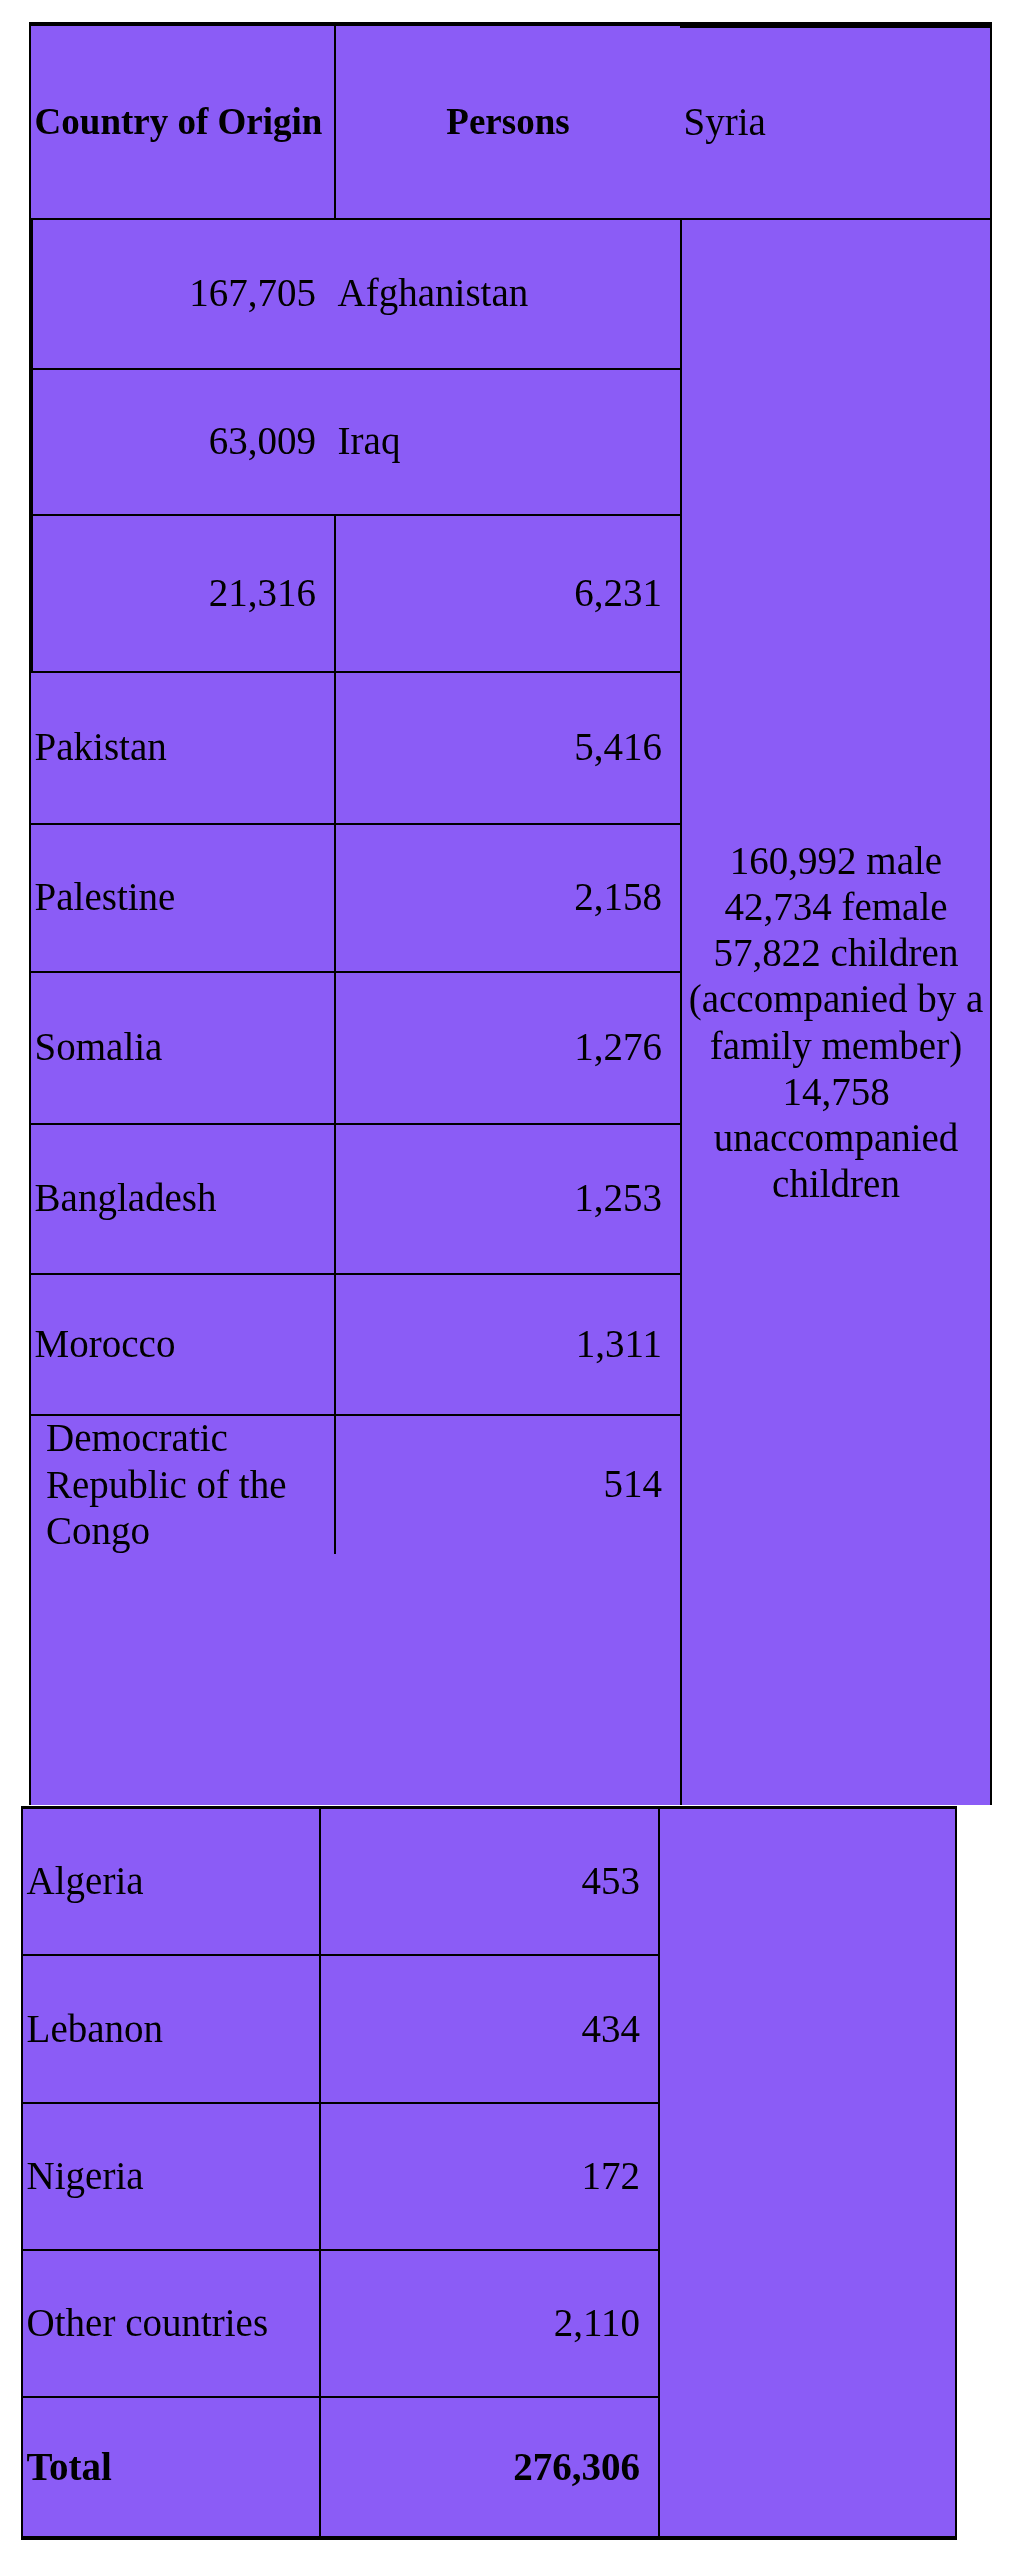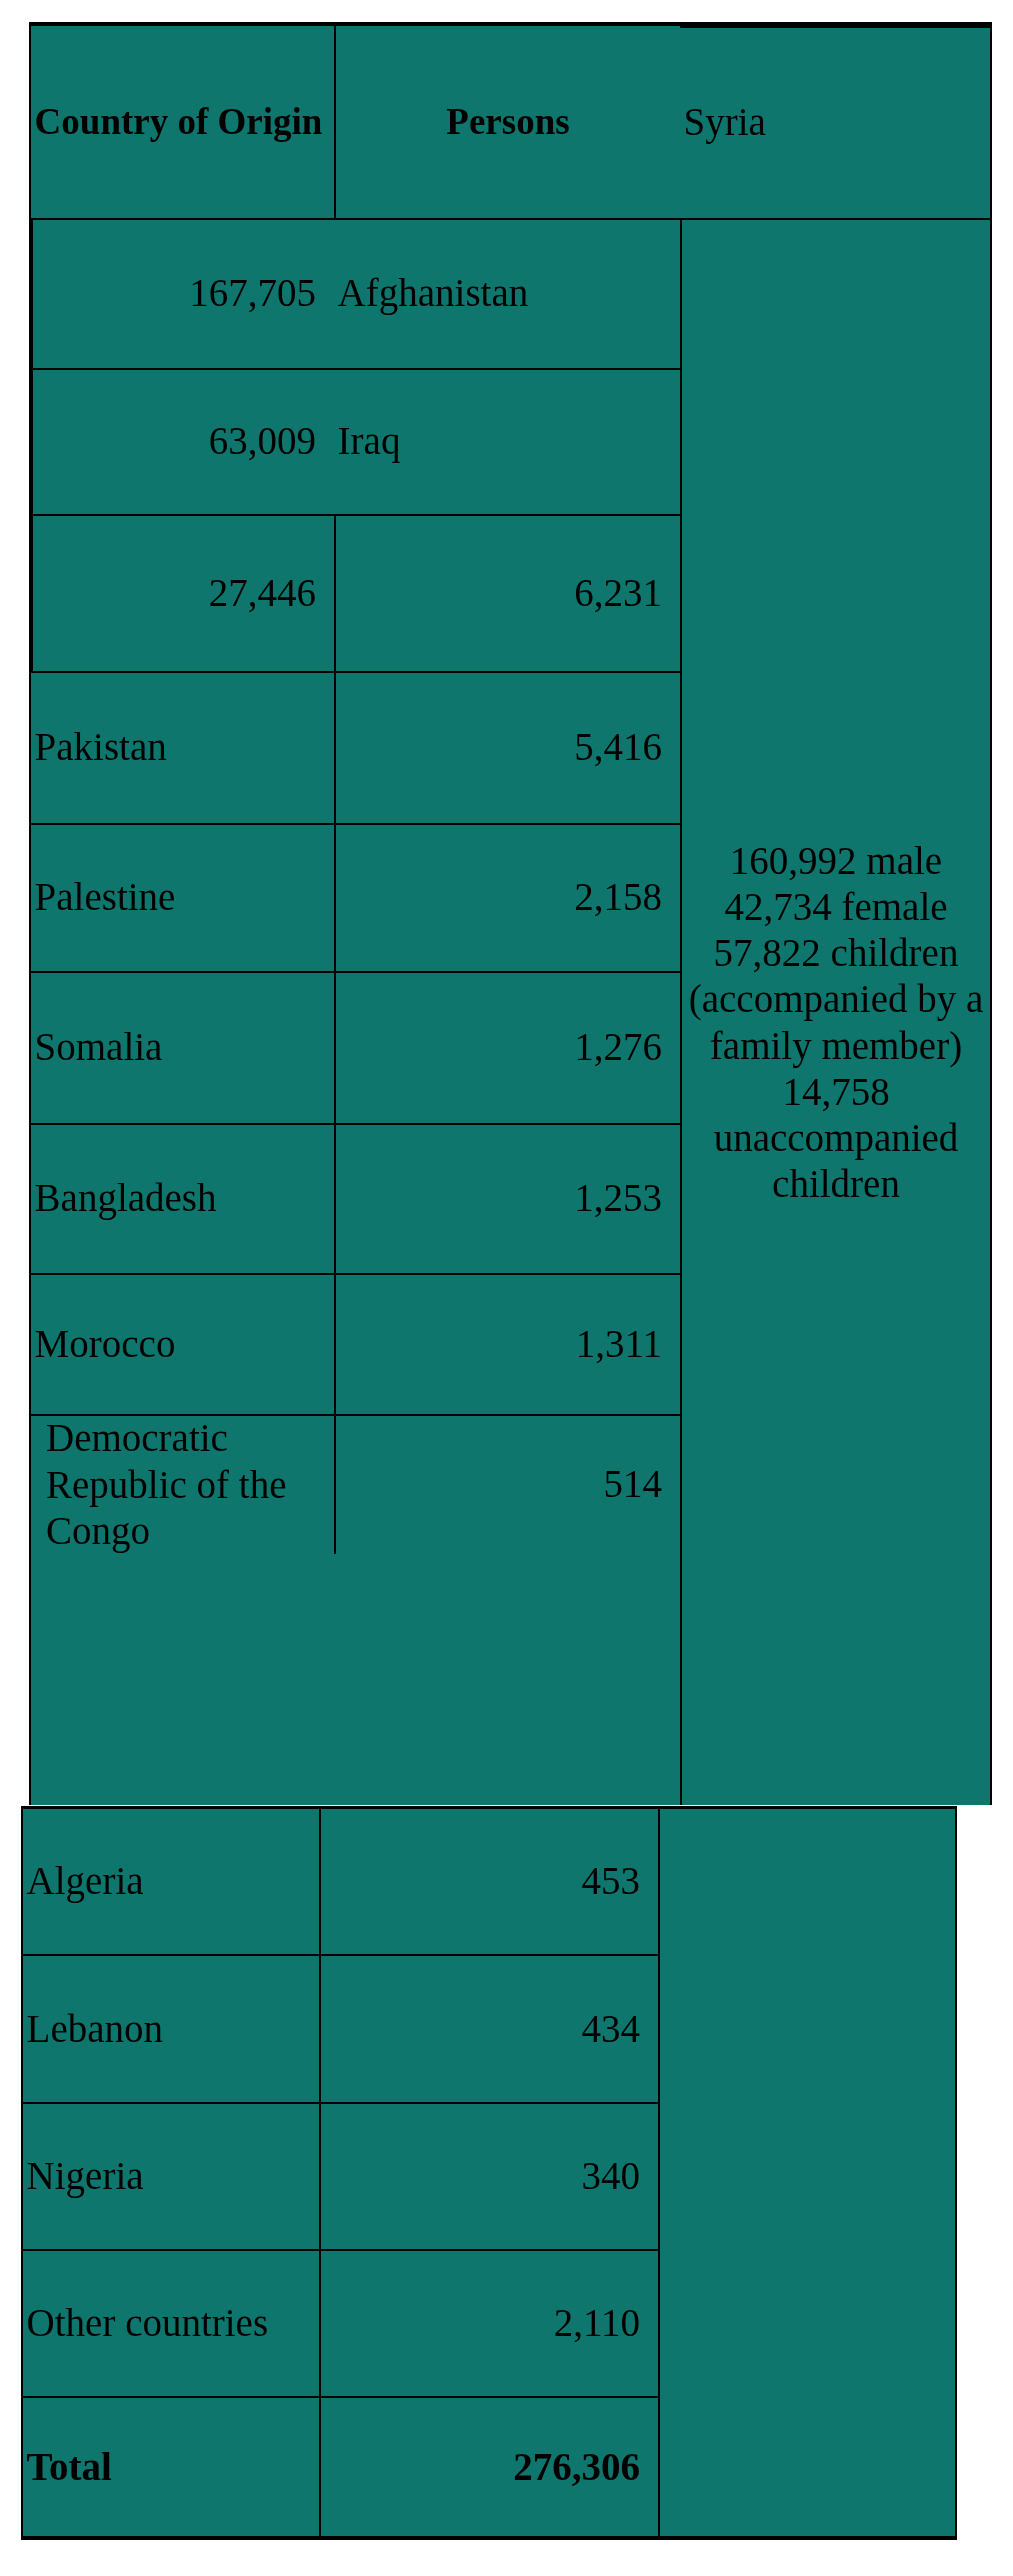--- a/index.html
+++ b/index.html
@@ -8,21 +8,21 @@
     width: 1014px;
     height: 2576px;
     position: relative;
     font-family: "Liberation Serif", serif;
     color: #000000;
     overflow: hidden;
   }
   .tbl {
     position: absolute;
     display: grid;
-    background: #0f766e;
+    background: #8b5cf6;
   }
   #table-part1 {
     left: 29px;
     top: 21.5px;
     border-left: 2.1px solid #000;
     border-right: 2.1px solid #000;
     border-top: 4.3px solid #000;
     border-bottom: none;
     grid-template-columns: 303px 346px 310px;
     grid-template-rows: 192px 150px 146px 157px 152px 148px 152px 150px 141px 140px 251px;
@@ -97,21 +97,21 @@
 (accompanied by a
 family member)
 14,758
 unaccompanied
 children</div>
 
   <div class="cell country ct">Afghanistan</div>
   <div class="cell num cl ct">63,009</div>
 
   <div class="cell country ct">Iraq</div>
-  <div class="cell num cl ct">27,446</div>
+  <div class="cell num cl ct">21,316</div>
 
   <div class="cell num cl ct">6,231</div>
 
   <div class="cell country ct">Pakistan</div>
   <div class="cell num cl ct">5,416</div>
 
   <div class="cell country ct">Palestine</div>
   <div class="cell num cl ct">2,158</div>
 
   <div class="cell country ct">Somalia</div>
@@ -133,21 +133,21 @@
 
   <div class="cell country">Algeria</div>
   <div class="cell num cl">453</div>
 
   <div class="cell cl empty-span2"></div>
 
   <div class="cell country ct">Lebanon</div>
   <div class="cell num cl ct">434</div>
 
   <div class="cell country ct">Nigeria</div>
-  <div class="cell num cl ct">340</div>
+  <div class="cell num cl ct">172</div>
 
   <div class="cell country ct">Other countries</div>
   <div class="cell num cl ct">2,110</div>
 
   <div class="cell country ct bold">Total</div>
   <div class="cell num cl ct bold">276,306</div>
 </div>
 
 
 </body></html>

